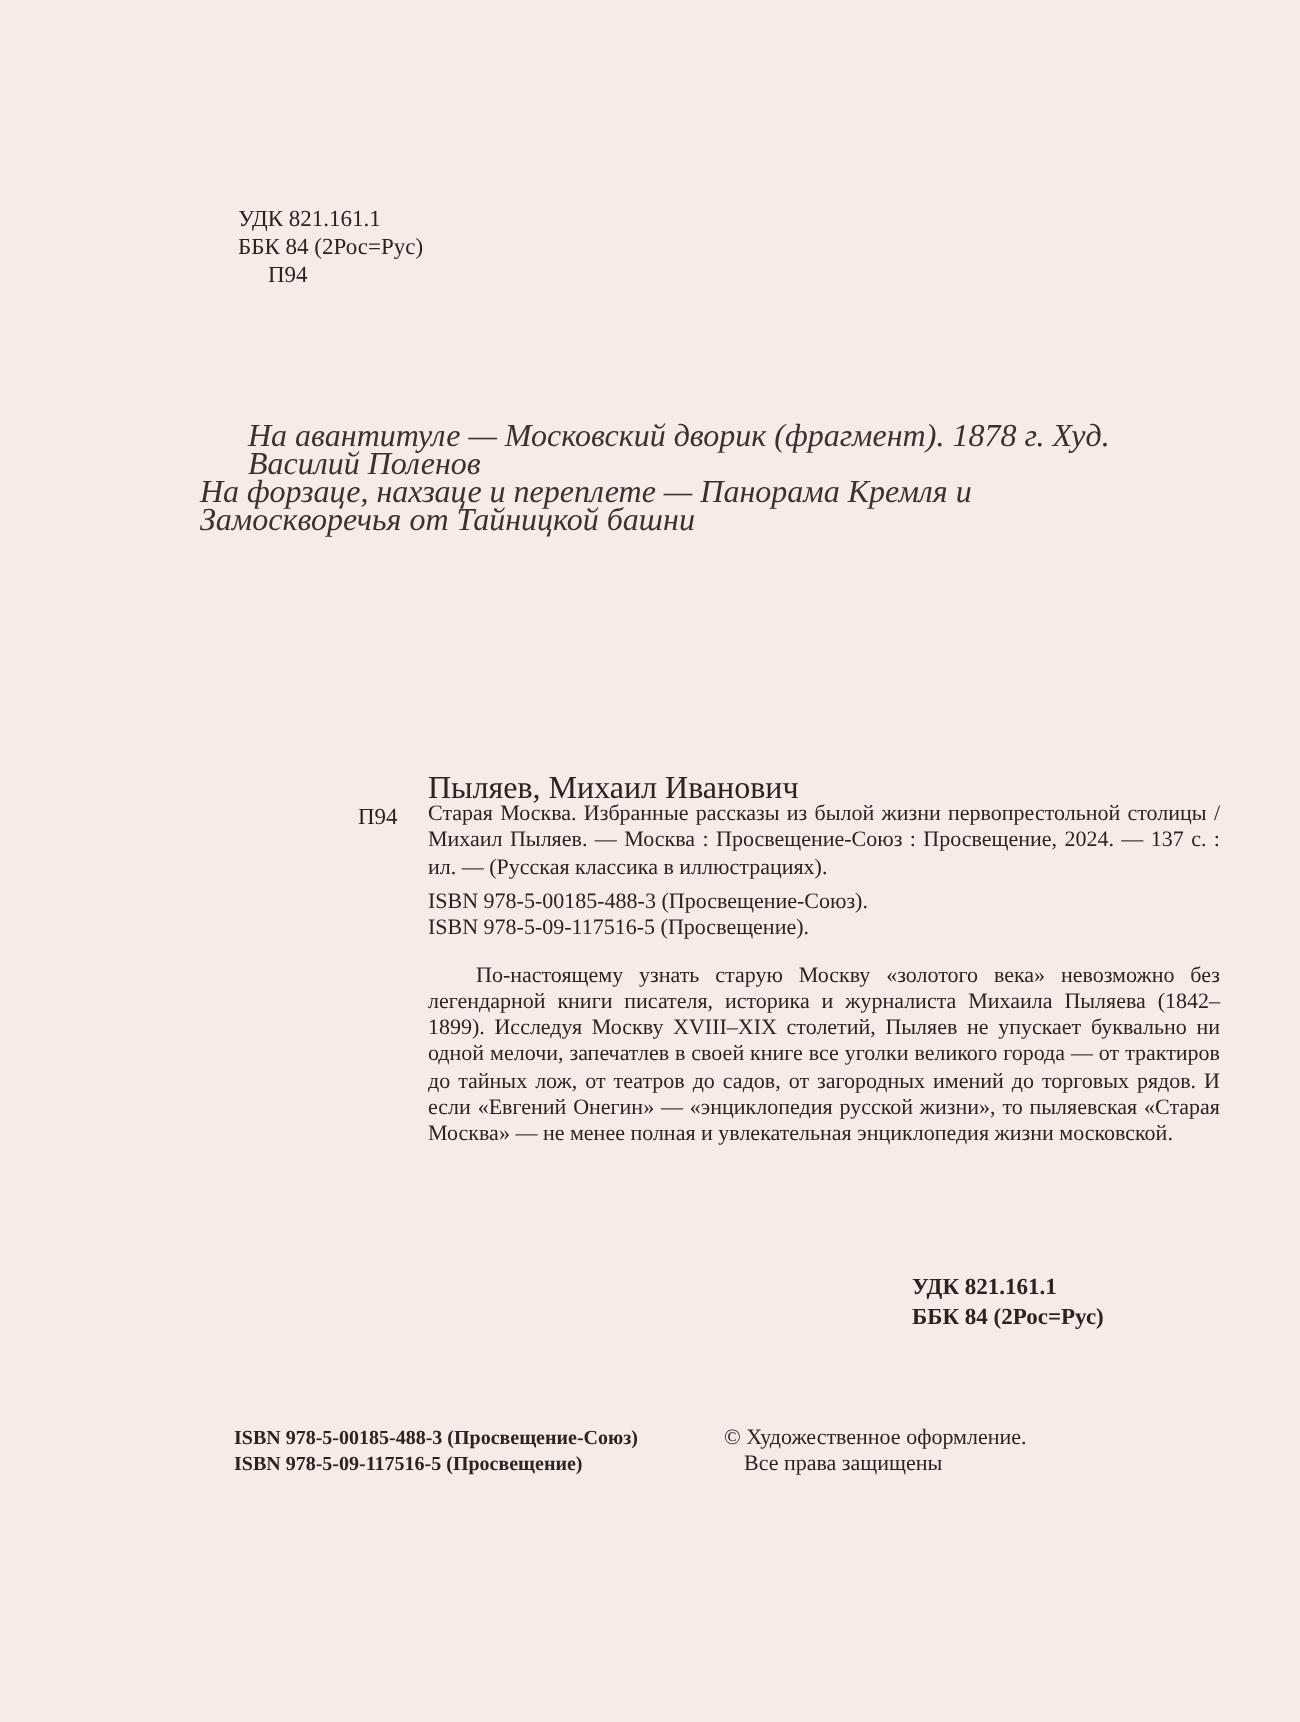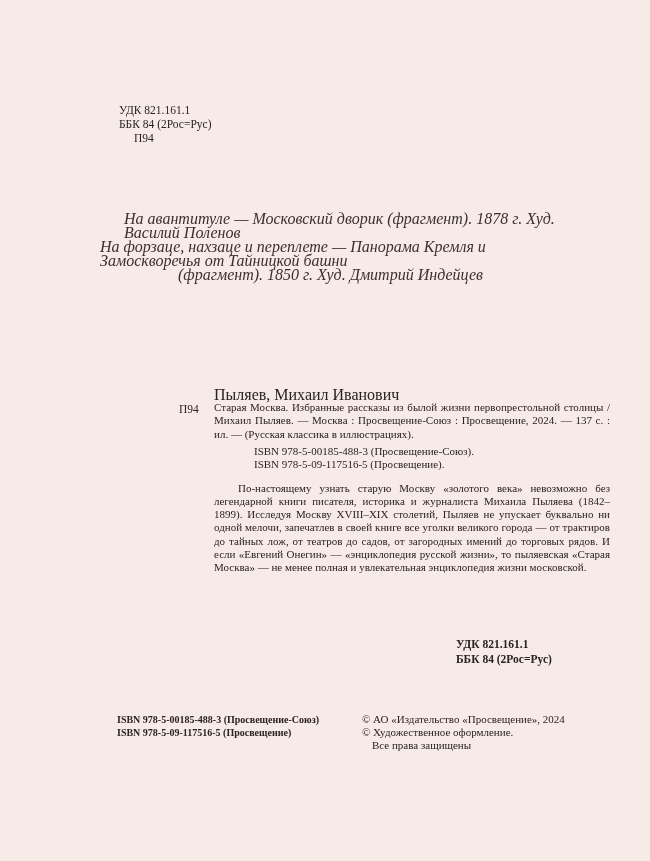--- a/index.html
+++ b/index.html
@@ -50,21 +50,21 @@
       top: 388px;
       width: 396px;
       font-size: 11px;
       line-height: 13.2px;
     }
     .card .author {
       font-weight: normal;
       font-size: 16px;
     }
     .card .descr { text-align: justify; text-indent: 0; }
-    .card .isbn { padding-left: 0; margin-top: 4px; margin-left: 40px; }
+    .card .isbn { padding-left: 0; margin-top: 4px; }
     .card .isbn div { line-height: 13px; }
     .card .abstract {
       margin-top: 11px;
       text-align: justify;
     }
     .card .abstract p {
       margin: 0;
       text-indent: 24px;
     }
 
@@ -100,21 +100,20 @@
 
 <div class="abs top-class">
   <div>УДК 821.161.1</div>
   <div>ББК  84 (2Рос=Рус)</div>
   <div class="indent">П94</div>
 </div>
 
 <div class="abs credits">
   <div class="line1">На авантитуле — Московский дворик (фрагмент). 1878 г. Худ. Василий Поленов</div>
   <div>На форзаце, нахзаце и переплете — Панорама Кремля и Замоскворечья от Тайницкой башни</div>
-  <div class="line3">(фрагмент). 1850 г. Худ. Дмитрий Индейцев</div>
 </div>
 
 <div class="abs cat-code">П94</div>
 
 <div class="abs card">
   <div class="author">Пыляев, Михаил Иванович</div>
   <div class="descr">Старая Москва. Избранные рассказы из былой жизни первопрестольной столицы / Михаил Пыляев. — Москва : Просвещение-Союз : Просвещение, 2024. — 137 с. : ил. — (Русская классика в иллюстрациях).</div>
   <div class="isbn">
     <div>ISBN 978-5-00185-488-3 (Просвещение-Союз).</div>
     <div>ISBN 978-5-09-117516-5 (Просвещение).</div>
@@ -128,16 +127,15 @@
   <div>УДК 821.161.1</div>
   <div>ББК 84 (2Рос=Рус)</div>
 </div>
 
 <div class="abs isbn-footer">
   <div>ISBN 978-5-00185-488-3 (Просвещение-Союз)</div>
   <div>ISBN 978-5-09-117516-5 (Просвещение)</div>
 </div>
 
 <div class="abs copyright">
-  <div>© АО «Издательство «Просвещение», 2024</div>
   <div>© Художественное оформление.</div>
   <div class="ind">Все права защищены</div>
 </div>
 
 </body></html>

